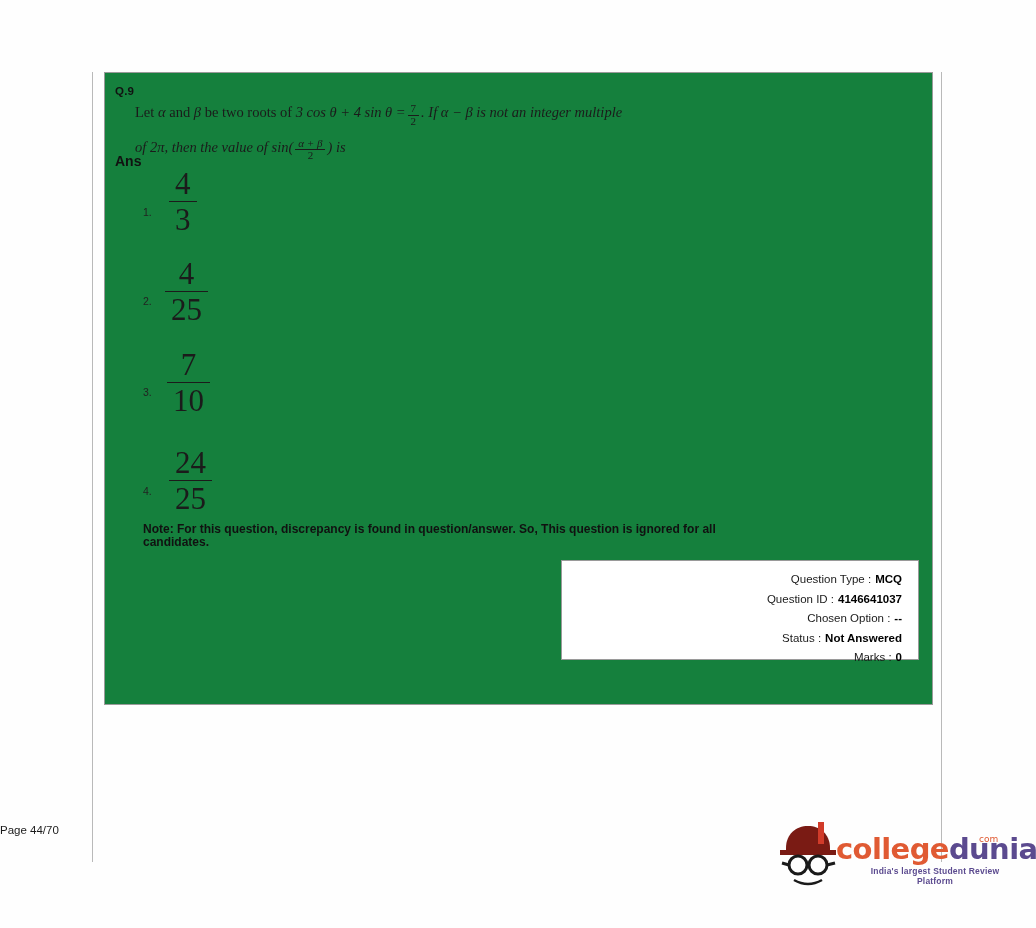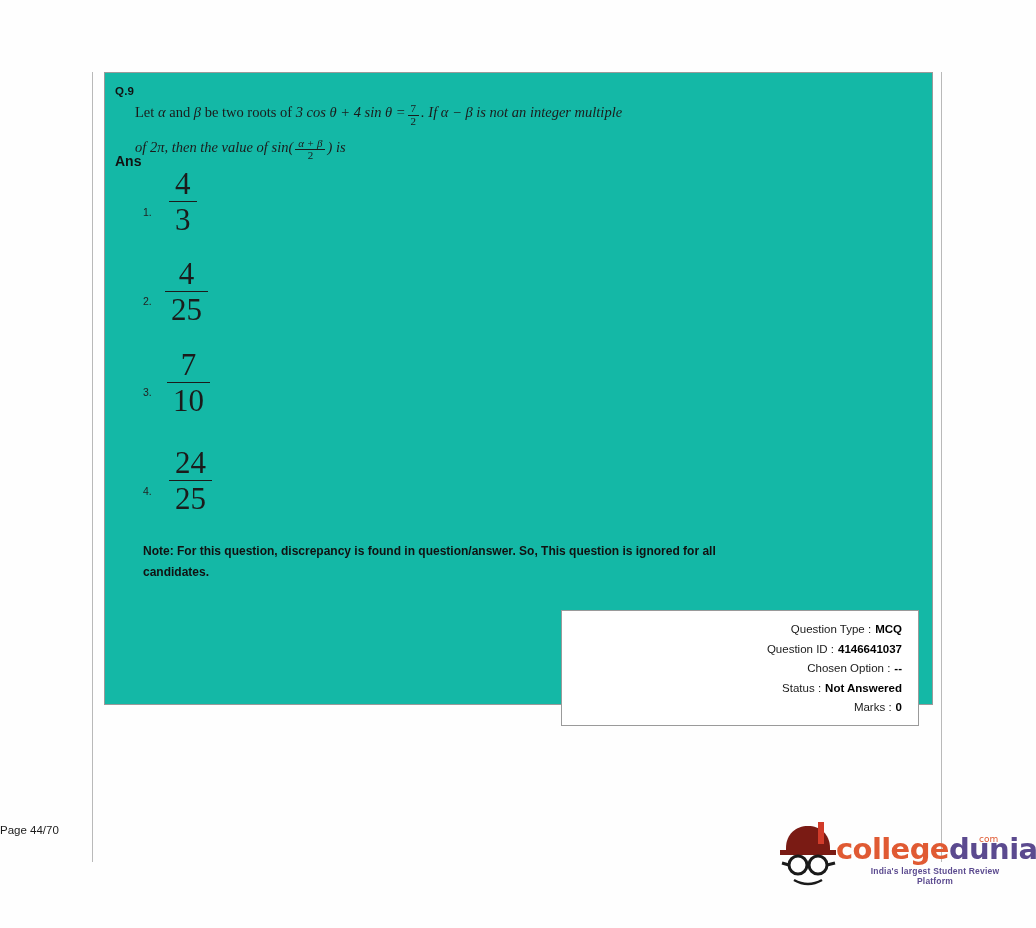--- a/index.html
+++ b/index.html
@@ -40,21 +40,21 @@
     background: #b9b9b9;
   }
   .qbox {
     position: absolute;
     left: 104px;
     top: 72px;
     width: 829px;
     height: 633px;
     border: 1px solid #9a9a9a;
     box-sizing: border-box;
-    background: #14b8a6;
+    background: #15803d;
   }
   .q-label {
     position: absolute;
     left: 10px;
     top: 12px;
     font-size: 11.5px;
     font-weight: bold;
     color: #111;
     letter-spacing: .2px;
   }
@@ -100,34 +100,34 @@
     font-family: "Liberation Serif", serif;
     color: #1b1b1b;
     line-height: 1.0;
   }
   .bigfrac .num { display: block; font-size: 31px; padding: 0 6px 2px 6px; }
   .bigfrac .den { display: block; font-size: 31px; border-top: 1.6px solid #1b1b1b; padding: 2px 6px 0 6px; }
 
   .note {
     position: absolute;
     left: 38px;
-    top: 468px;
+    top: 450px;
     width: 640px;
     font-size: 12px;
     font-weight: bold;
-    line-height: 21px;
+    line-height: 13px;
     color: #111;
   }
 
   .meta {
     position: absolute;
     left: 456px;
-    top: 537px;
+    top: 487px;
     width: 358px;
-    height: 116px;
+    height: 100px;
     border: 1px solid #9a9a9a;
     box-sizing: border-box;
     background: #fff;
     padding: 9px 16px 0 0;
   }
   .meta-row {
     display: flex;
     justify-content: flex-end;
     align-items: baseline;
     font-size: 11.5px;

